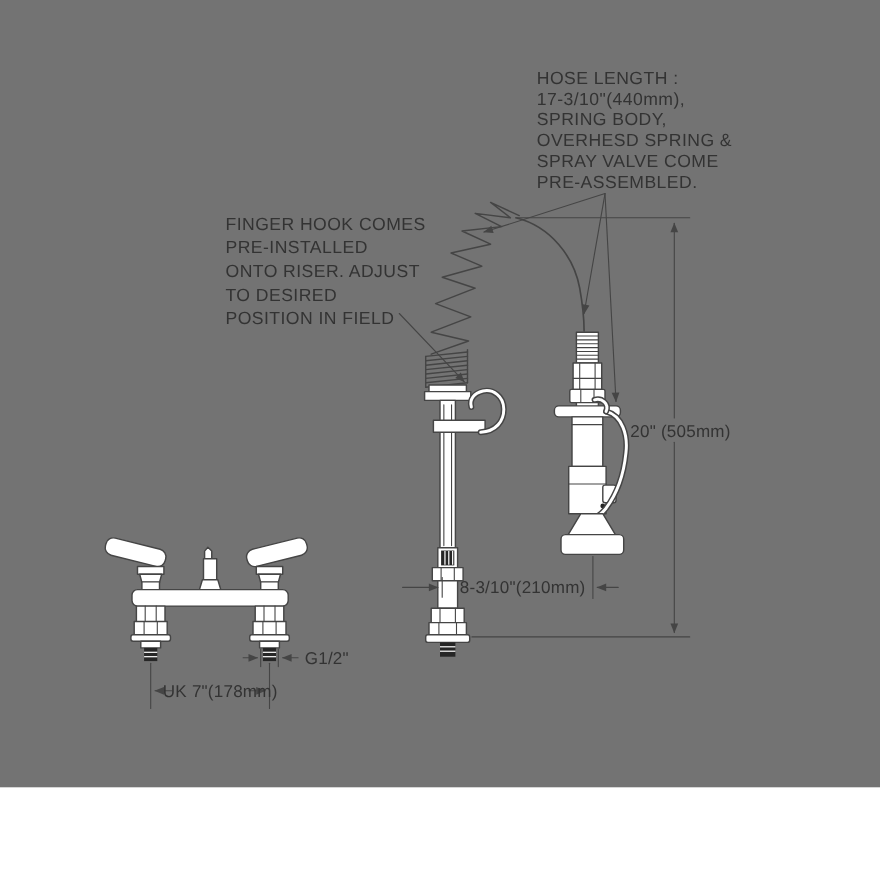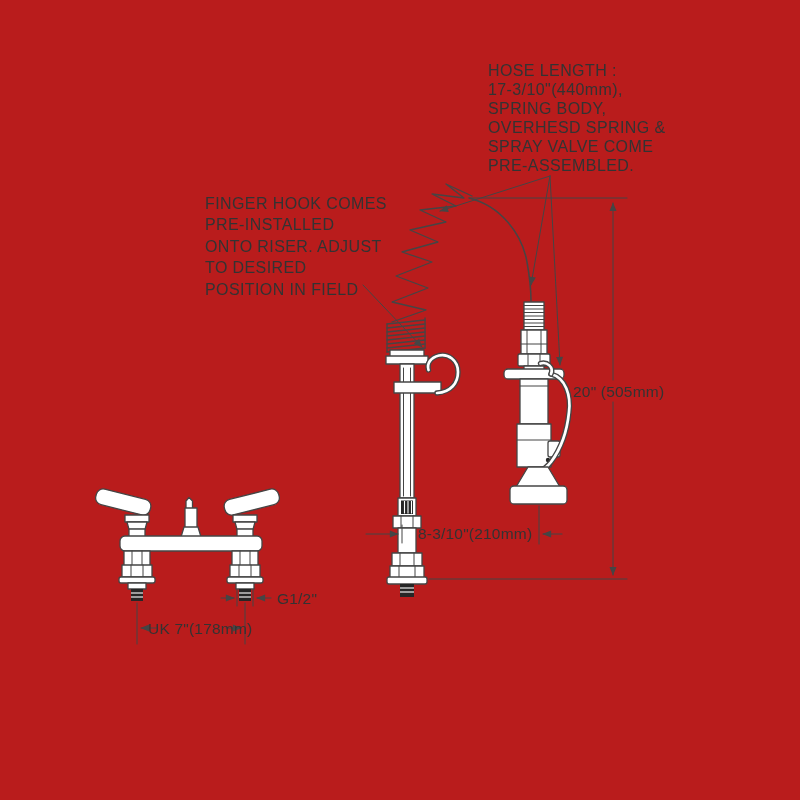--- a/index.html
+++ b/index.html
@@ -1,16 +1,16 @@
 <!DOCTYPE html>
 <html><head>
 <meta charset="utf-8">
 <style>
   html,body{margin:0;padding:0;background:#fff;}
-  .stage{position:relative;width:800px;height:800px;background:#b91c1c;overflow:hidden;}
+  .stage{position:relative;width:800px;height:716px;background:#737373;overflow:hidden;}
   svg{position:absolute;left:0;top:0;}
   .ln{fill:none;stroke:#454545;stroke-width:1.3;stroke-linecap:round;stroke-linejoin:round;}
   .thin{stroke-width:1;}
   .fw{fill:#ffffff;stroke:#454545;stroke-width:1.3;stroke-linejoin:round;}
   .fd{fill:#262626;stroke:none;}
   .wl{fill:none;stroke:#ffffff;stroke-width:1.1;stroke-linecap:butt;}
   .tubeO{fill:none;stroke:#454545;stroke-width:5.4;stroke-linecap:round;}
   .tubeI{fill:none;stroke:#ffffff;stroke-width:2.7;stroke-linecap:round;}
   text{fill:#333333;font-family:"Liberation Sans","DejaVu Sans",sans-serif;}
   .note{font-size:16px;letter-spacing:0.4px;}

